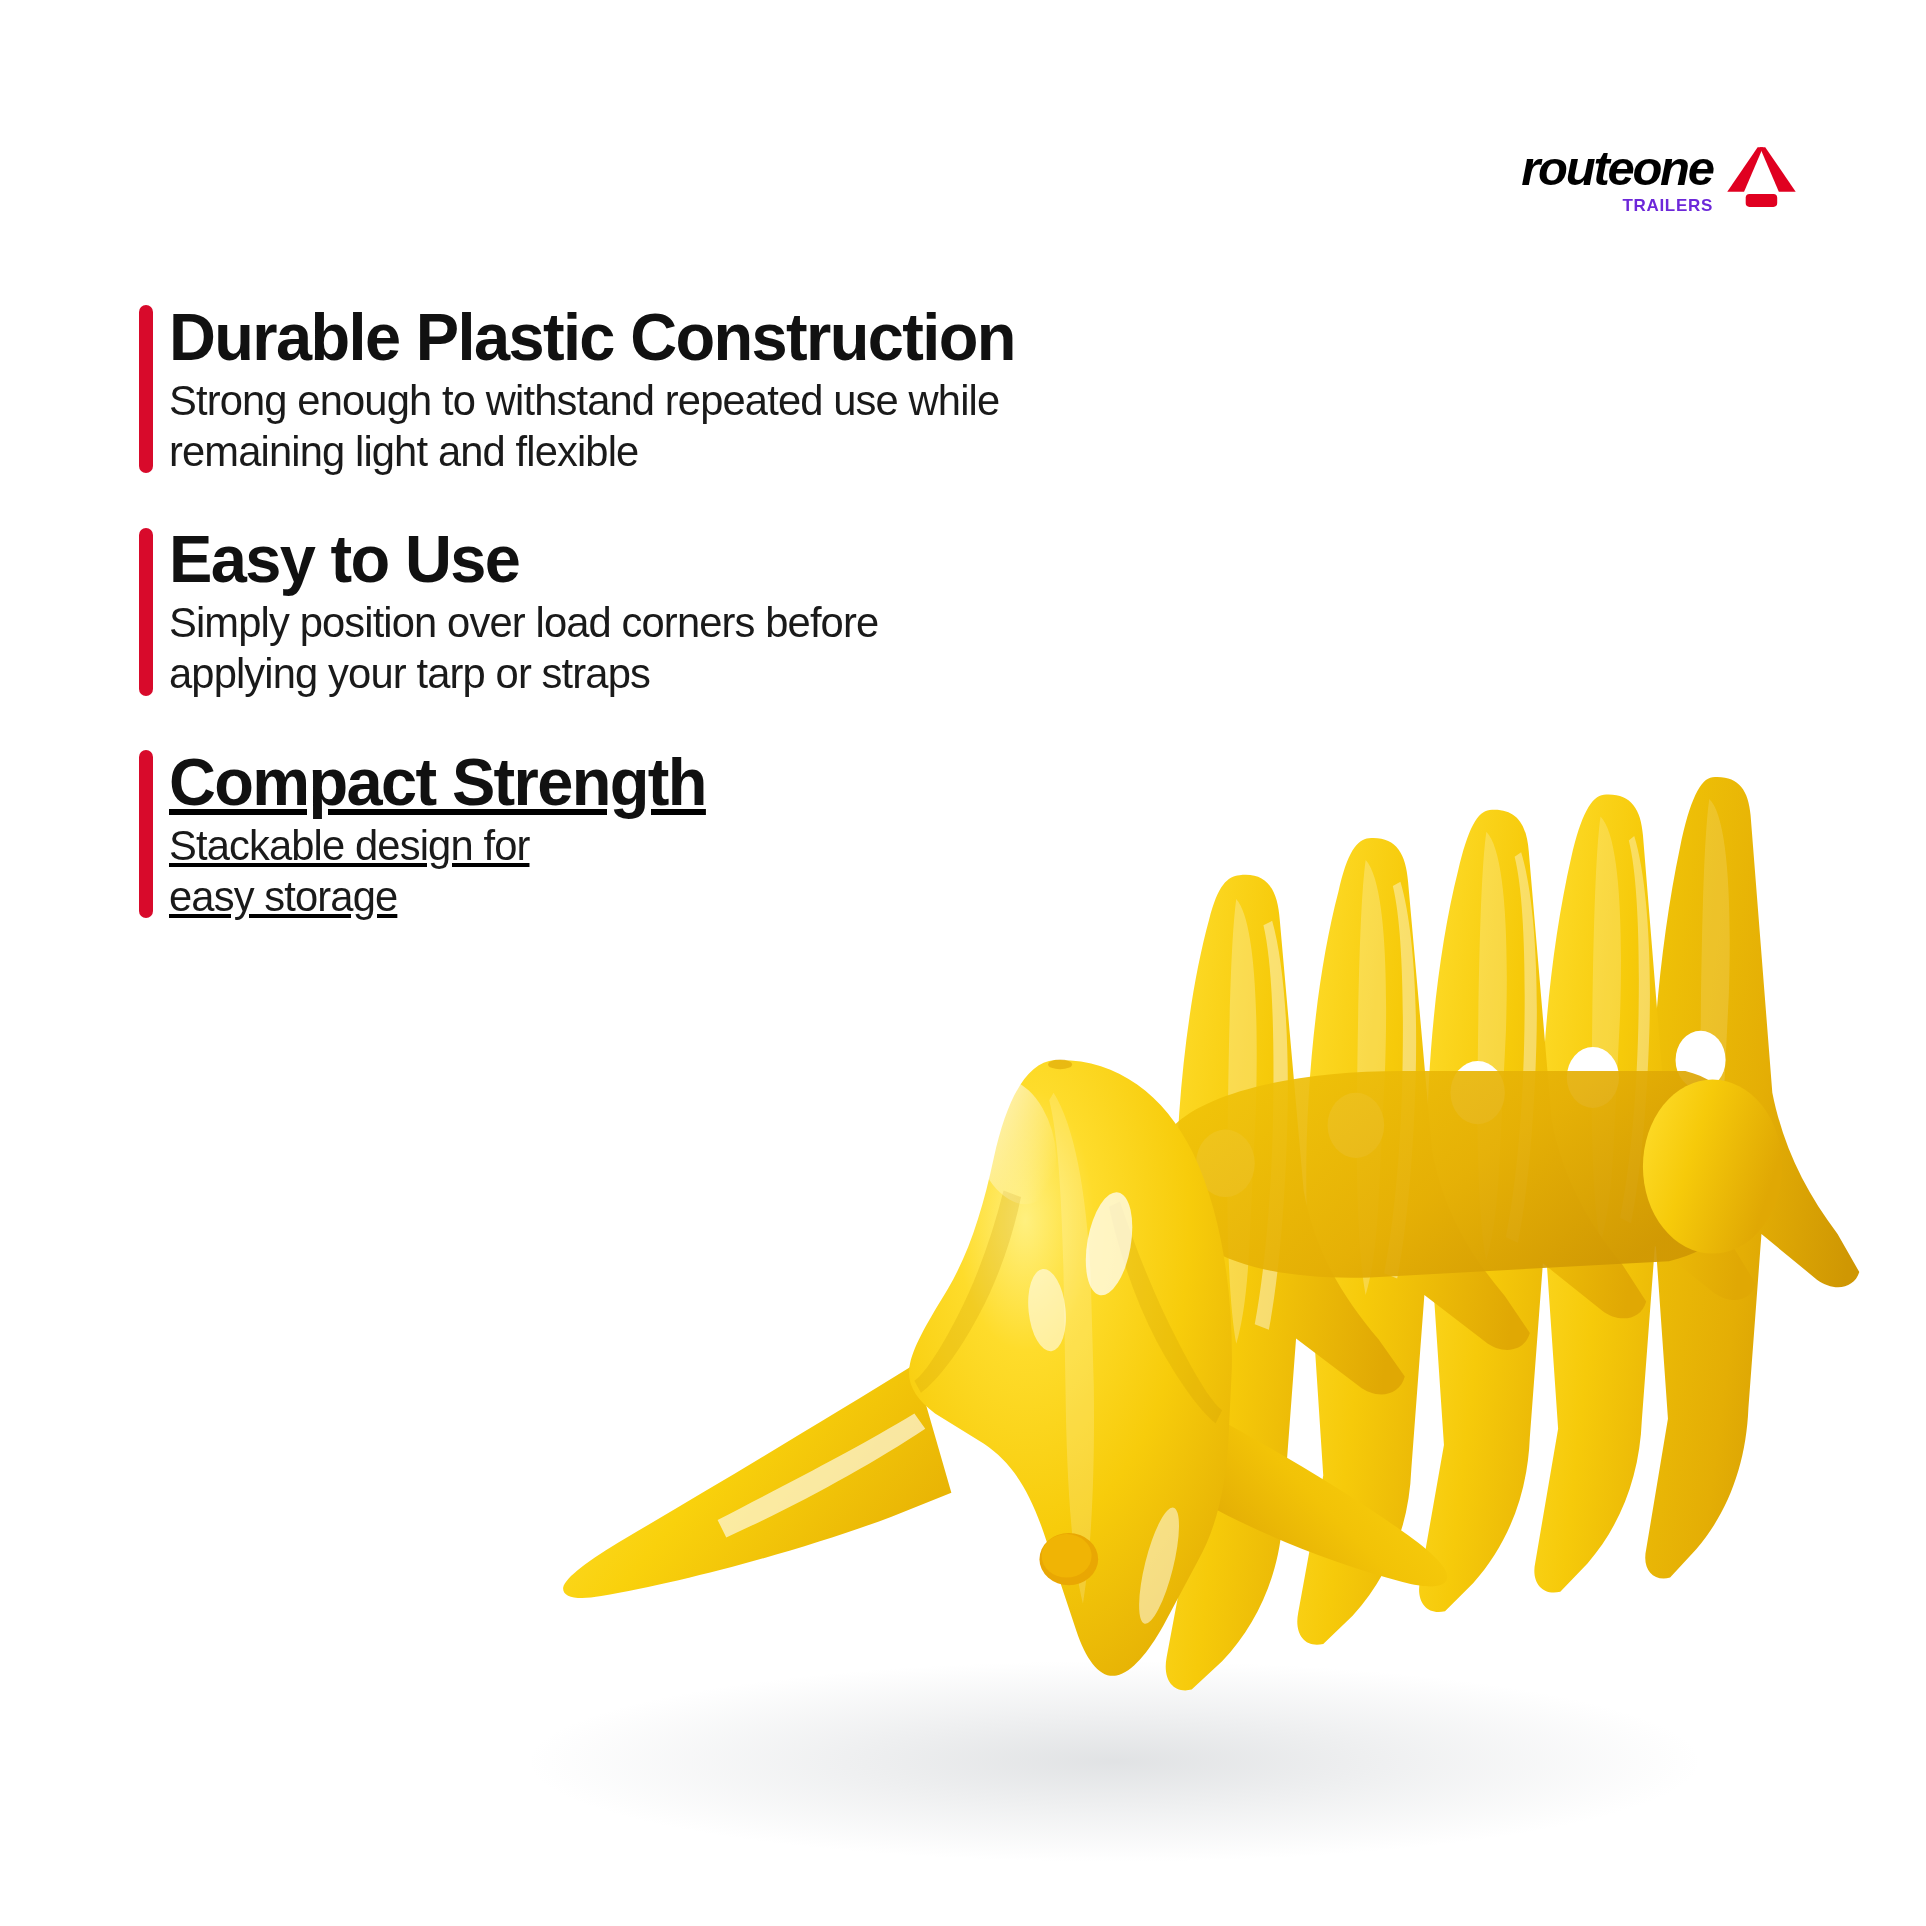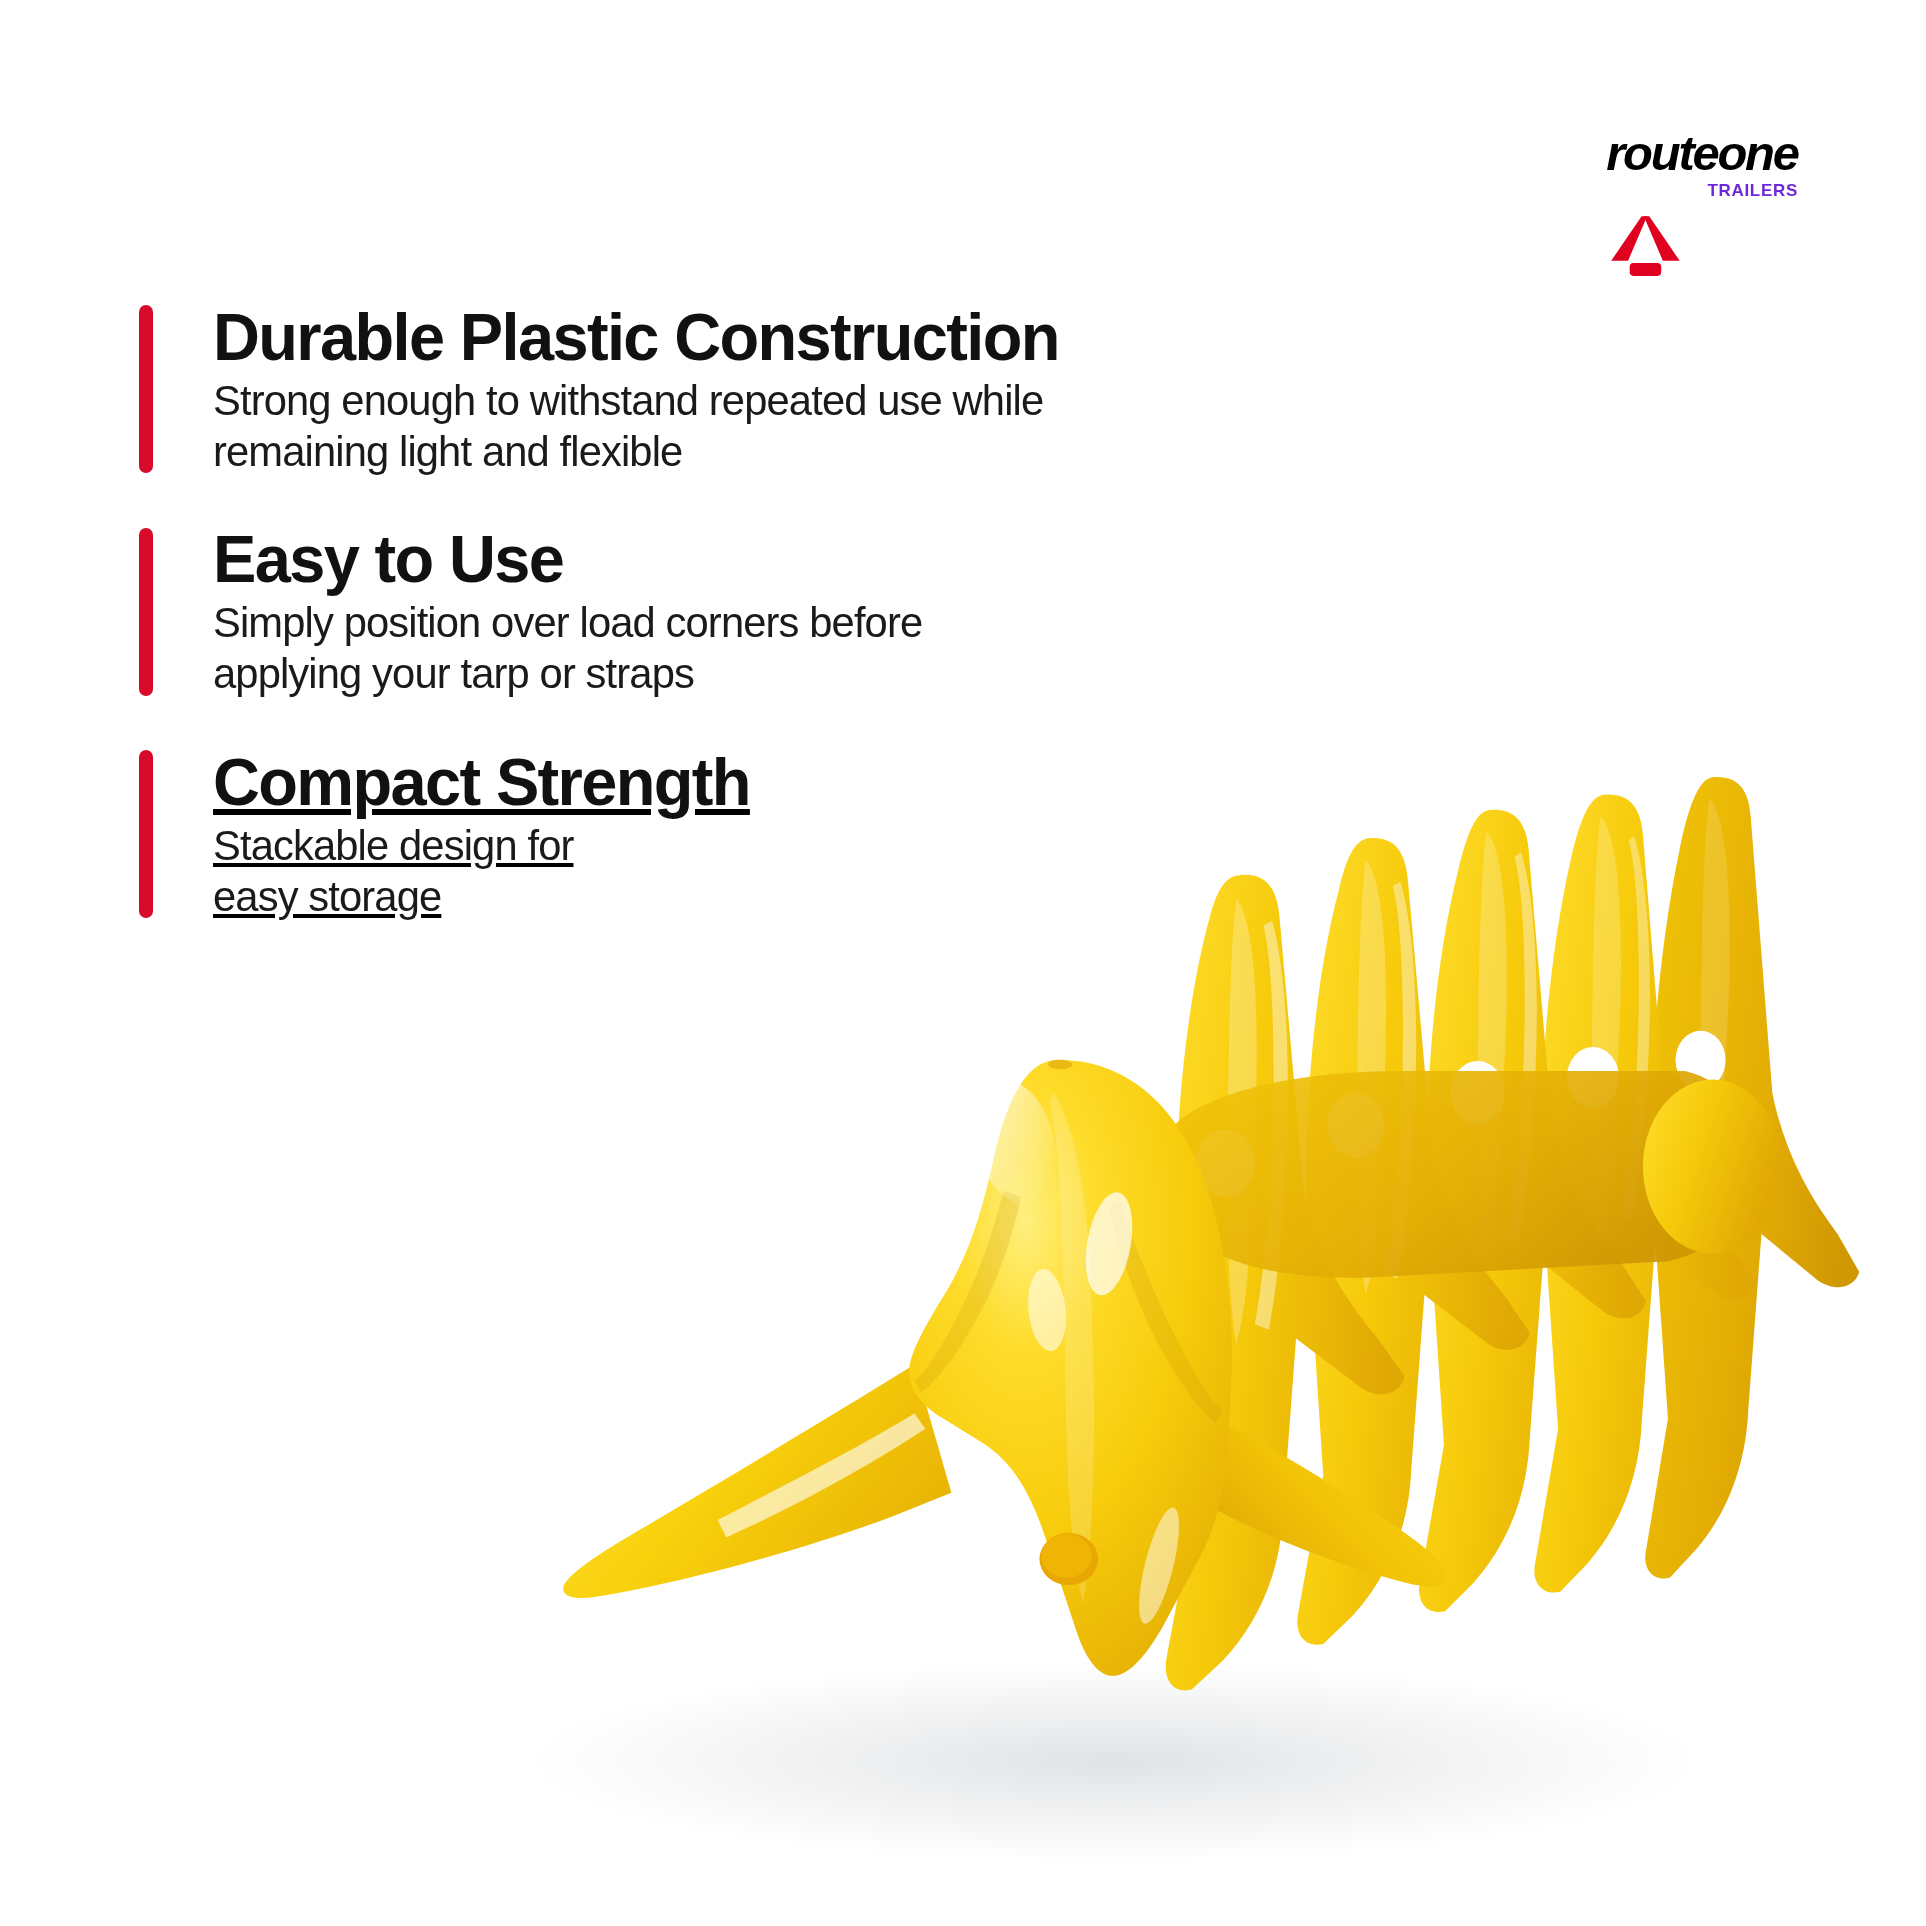--- a/index.html
+++ b/index.html
@@ -16,26 +16,25 @@
     position: relative;
     width: 1926px;
     height: 1926px;
     background: #ffffff;
     overflow: hidden;
   }
 
   
   .logo-block {
     position: absolute;
-    top: 130px;
+    top: 145px;
     right: 128px;
     display: flex;
     align-items: flex-start;
     gap: 13px;
-    flex-direction: column;
   }
   .logo-text-col {
     display: flex;
     flex-direction: column;
     align-items: flex-end;
     padding-top: 2.2px;
   }
   .logo-wordmark {
     font-family: "Liberation Sans", sans-serif;
     font-weight: 700;
@@ -65,21 +64,21 @@
 
   
   .features {
     position: absolute;
     left: 139px;
     top: 302px;
     width: 1359px;
   }
   .feature {
     position: relative;
-    padding-left: 74px;
+    padding-left: 30px;
     margin-bottom: 48px;
   }
   .feature:last-child { margin-bottom: 0; text-decoration: underline; }
 
   .accent-bar {
     position: absolute;
     left: 0;
     top: 3.3px;
     bottom: 3.3px;
     width: 13.6px;

